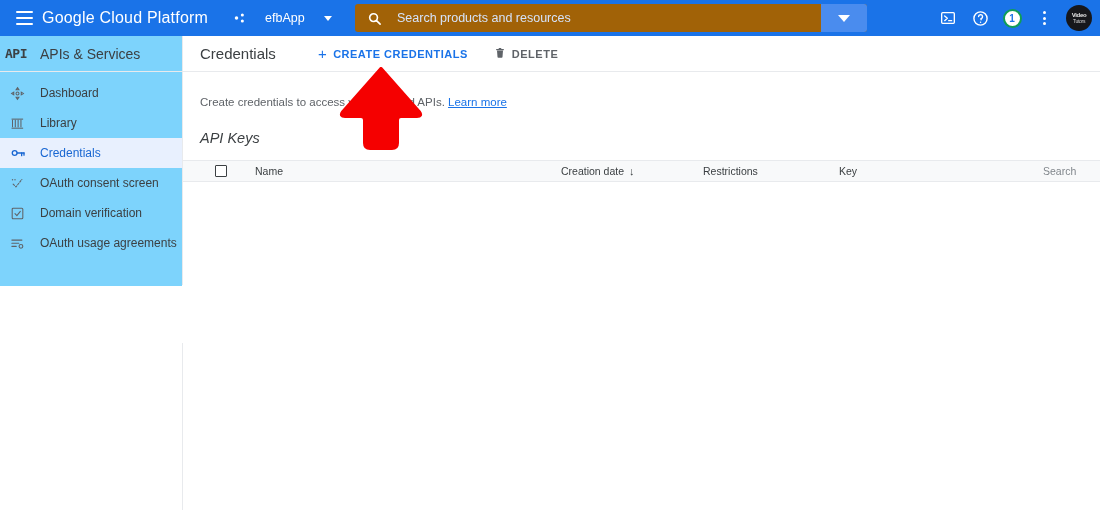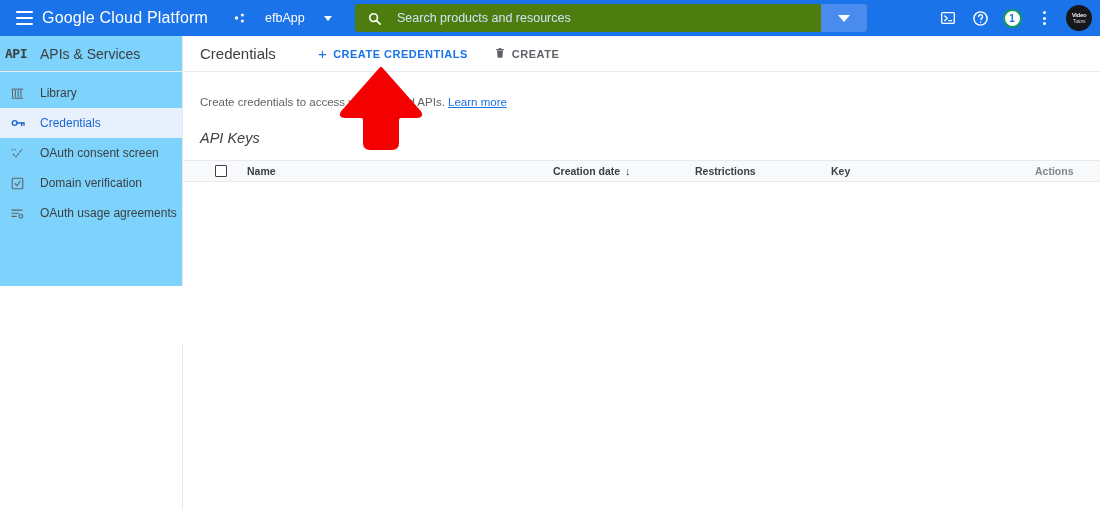--- a/index.html
+++ b/index.html
@@ -56,21 +56,21 @@
     width: 0; height: 0;
     border-left: 4.5px solid transparent;
     border-right: 4.5px solid transparent;
     border-top: 5px solid #ffffff;
     margin-left: 1px;
   }
 
   .searchbar {
     position: absolute; left: 355px; top: 4px;
     width: 512px; height: 28px;
-    background: #4d7c0f;
+    background: #a16207;
     border-radius: 3px;
     display: flex; align-items: center;
     cursor: text;
   }
   .searchbar .s-icon { margin-left: 12px; display:flex; }
   .search-input {
     flex: 1;
     background: transparent;
     border: none; outline: none;
     color: #ffffff;
@@ -223,25 +223,26 @@
   .thead {
     height: 22px;
     background: #f8f9fa;
     border-top: 1px solid #e8eaed;
     border-bottom: 1px solid #e8eaed;
     display: flex; align-items: center;
     position: relative;
   }
   .th {
     font-size: 10.5px;
-    font-weight: bold;
+    font-weight: normal;
     color: #3c4043;
     position: absolute;
     white-space: nowrap;
     cursor: pointer;
+    margin-left: 8px;
   }
   .th.actions { color: #80868b; }
   .chk {
     position: absolute; left: 32px;
     width: 12px; height: 12px;
     border: 1.6px solid #3c4043;
     border-radius: 1px;
     background: #fff;
     cursor: pointer;
   }
@@ -326,20 +327,32 @@
 </div>
 
 <div class="sidebar">
   <div class="sidebar-head">
     <div class="api-logo">API</div>
     <div class="sidebar-title">APIs &amp; Services</div>
   </div>
 
   <div class="nav">
 
+    <div class="nav-item">
+      <span class="nav-ico">
+        <svg width="15" height="15" viewBox="0 0 24 24" fill="none" stroke="#5f6368" stroke-width="1.7">
+          <polygon points="12,2.6 14.2,6 9.8,6"></polygon>
+            <polygon points="12,21.4 9.8,18 14.2,18"></polygon>
+          <polygon points="2.6,12 6,9.8 6,14.2"></polygon>
+            <polygon points="21.4,12 18,14.2 18,9.8"></polygon>
+          <circle cx="12" cy="12" r="2.4"></circle>
+        </svg>
+      </span>
+      <span class="nav-label">Dashboard</span>
+    </div>
 
     <div class="nav-item">
       <span class="nav-ico">
         <svg width="15" height="15" viewBox="0 0 24 24" stroke="#5f6368" stroke-width="1.7" fill="none">
           <line x1="4" y1="6" x2="4" y2="18"></line>
             <line x1="8.5" y1="6" x2="8.5" y2="18"></line>
           <line x1="13" y1="6" x2="13" y2="18"></line>
             <line x1="17.5" y1="6" x2="17.5" y2="18"></line>
           <line x1="2.5" y1="19.5" x2="21" y2="19.5"></line>
             <line x1="2.5" y1="5" x2="21" y2="5"></line>
@@ -410,41 +423,41 @@
     </div>
 
     <div class="action-btn muted">
       <span>
         <svg width="12" height="12" viewBox="0 0 24 24" fill="#5f6368">
           <path d="M6 7h12l-1 13.2a1.6 1.6 0 0 1-1.6 1.5H8.6A1.6 1.6 0 0 1 7 20.2z"></path>
           <rect x="4.2" y="4.2" width="15.6" height="2.1" rx=".6"></rect>
           <rect x="9.4" y="2" width="5.2" height="2" rx=".6"></rect>
         </svg>
       </span>
-      <span>CREATE</span>
+      <span>DELETE</span>
     </div>
   </div>
 
   <div class="desc">
     <span>Create credentials to access your enabled APIs.</span>
     <a>Learn more</a>
   </div>
 
   <div class="section-title">API Keys</div>
 
   <div class="table">
     <div class="thead">
       <div class="chk"></div>
       <div class="th" style="left:64px">Name</div>
       <div class="th" style="left:370px">
         <span>Creation date</span><span class="sort-arrow">↓</span>
       </div>
       <div class="th" style="left:512px">Restrictions</div>
       <div class="th" style="left:648px">Key</div>
-      <div class="th actions" style="left:852px">Actions</div>
+      <div class="th actions" style="left:852px">Search</div>
     </div>
     <div></div>
   </div>
 </div>
 
 <div class="red-arrow">
   <svg width="84" height="84" viewBox="0 0 84 84">
     <path d="M42 2 L80 45 q3 4 -2 4 L62 49 q-4 0 -4 4 L58 76 q0 5 -5 5 L31 81 q-5 0 -5 -5 L26 53 q0 -4 -4 -4 L6 49 q-5 0 -2 -4 Z" fill="#F50000" stroke="#F50000" stroke-width="4" stroke-linejoin="round"></path>
   </svg>
 </div>

